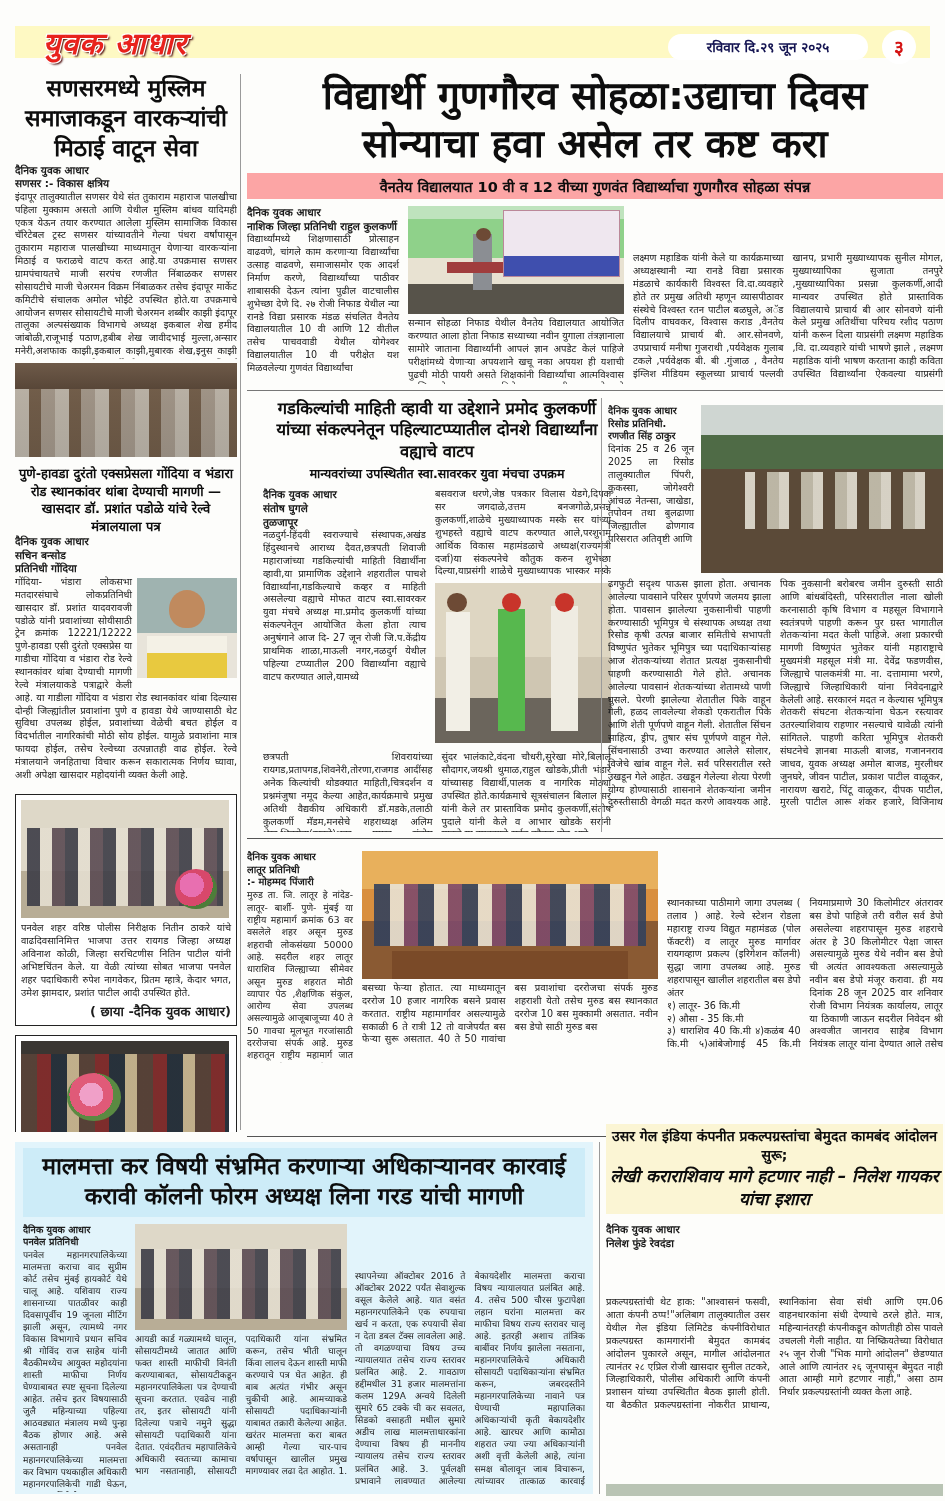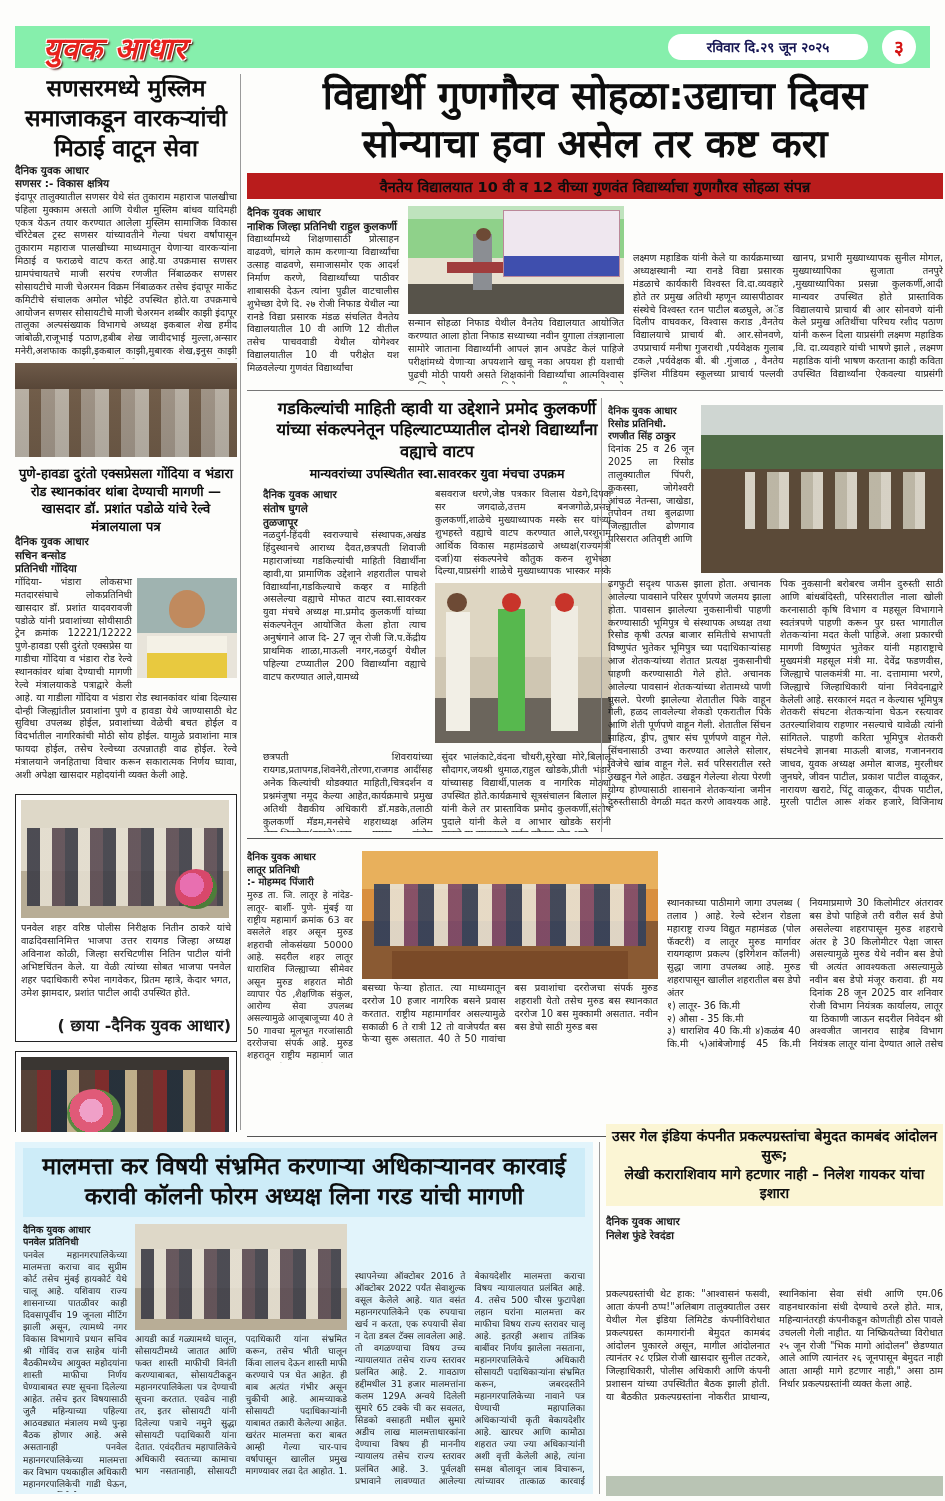--- a/index.html
+++ b/index.html
@@ -1,35 +1,35 @@
 <!DOCTYPE html>
 <html><head>
 <meta charset="utf-8">
 <style>
   * { margin:0; padding:0; box-sizing:border-box; }
   body { background:#d8d8d8; font-family:"DejaVu Sans","Liberation Sans",sans-serif; }
   #page { position:relative; width:945px; height:1501px; background:#fdfdfb; margin:0 auto; overflow:hidden; color:#1c1c1c; }
 
   
-  .mast { position:absolute; left:15px; top:26px; width:915px; height:42px; background:#86efac; display:flex; align-items:center; }
+  .mast { position:absolute; left:15px; top:26px; width:915px; height:32px; background:#fef9c3; display:flex; align-items:center; }
   .logo { margin-left:28px; font-size:30px; font-weight:900; color:#e8221d; letter-spacing:1px;
           text-shadow:-1px -1px 0 #fff,1px -1px 0 #fff,-1px 1px 0 #fff,1px 1px 0 #fff,2px 2px 2px #400; font-style:italic; }
   .datebox { position:absolute; right:62px; top:8px; width:200px; height:26px; background:#fff; border-radius:13px;
              display:flex; align-items:center; justify-content:center; font-size:13.5px; font-weight:bold; color:#141452; }
   .pagenum { position:absolute; right:14px; top:4px; width:34px; height:34px; background:#fff; border-radius:50%;
              display:flex; align-items:center; justify-content:center; font-size:19px; font-weight:bold; color:#d41313; }
 
   
   .hl { font-weight:bold; color:#0d0d0d; text-align:center; }
   .by { font-weight:bold; font-size:10.5px; line-height:1.3; }
   .tx { font-size:9.6px; line-height:1.34; text-align:justify; color:#222; }
   .cols2 { column-count:2; column-gap:9px;margin-top:46px; }
   .prewrap { white-space:pre-line; }
   .cap { font-size:9.6px; line-height:1.35; text-align:justify; }
-  .credit { font-size:16px; font-weight:bold; text-align:right; margin-top:14px; }
+  .credit { font-size:13px; font-weight:bold; text-align:right; margin-top:2px; }
   .frame { border:1.5px solid #222; padding:5px; background:#fff; }
 
   
   .vline { position:absolute; width:1px; background:#9a9a9a; }
   .hline { position:absolute; height:2px; background:#3a3a3a; }
 
   
   .ph { position:relative; overflow:hidden; background:#888; }
   .ph .head { position:absolute; border-radius:50%; background:#6d4a35; }
   .ph .blk { position:absolute; }
@@ -127,21 +127,21 @@
       <div class="cap" style="margin-top:4px;">भाजपा उत्तर रायगड जिल्हा ओबीसी मोर्चा अध्यक्ष राजेशजी गायकर यांना वाढदिवसाच्या शुभेच्छा देताना सोशल मीडिया सेल संयोजक तथा ओबीसी मोर्चा जिल्हा संयोजक प्रसाद हनुमंते, ओबीसी मोर्चा जिल्हा चिटणीस प्रसाद म्हात्रे, सक्षम बागवान, सुरज पावणेकर, गजानन जोशी आणि निवृत BSNL अधिकारी बिरजा पाधी उपस्थित होते</div>
 
     </div>
   </div>
 
   <div class="vline" style="left:240px;top:74px;height:1056px;"></div>
 
   <div style="position:absolute;left:247px;top:72px;width:696px;">
     <div class="hl" style="font-size:39px;line-height:1.22;">विद्यार्थी गुणगौरव सोहळा:उद्याचा दिवस</div>
     <div class="hl" style="font-size:39px;line-height:1.22;">सोन्याचा हवा असेल तर कष्ट करा</div>
-    <div class="hl" style="font-size:14.5px;background:#b91c1c;margin-top:6px;padding:3px 2px;">वैनतेय विद्यालयात 10 वी  व 12 वीच्या गुणवंत विद्यार्थ्याचा गुणगौरव सोहळा संपन्न</div>
+    <div class="hl" style="font-size:14.5px;background:#fca5a5;margin-top:6px;padding:3px 2px;">वैनतेय विद्यालयात 10 वी  व 12 वीच्या गुणवंत विद्यार्थ्याचा गुणगौरव सोहळा संपन्न</div>
     <div style="display:flex;gap:9px;margin-top:7px;height:178px;overflow:hidden;">
       <div style="width:152px;flex:none;">
         <div class="by">दैनिक युवक आधार</div>
         <div class="by">नाशिक जिल्हा प्रतिनिधी राहुल कुलकर्णी</div>
         <div class="tx">विद्यार्थ्यांमध्ये शिक्षणासाठी प्रोत्साहन वाढवणे, चांगले काम करणाऱ्या विद्यार्थ्यांचा उत्साह वाढवणे, समाजासमोर एक आदर्श निर्माण करणे, विद्यार्थ्यांच्या पाठीवर शाबासकी देऊन त्यांना पुढील वाटचालीस शुभेच्छा देणे दि. २७ रोजी निफाड येथील न्या रानडे विद्या प्रसारक मंडळ संचलित वैनतेय विद्यालयातील 10 वी आणि 12 वीतील तसेच पाचववाडी येथील योगेश्वर विद्यालयातील 10 वी परीक्षेत यश मिळवलेल्या गुणवंत विद्यार्थ्यांचा</div>
       </div>
       <div style="width:216px;flex:none;">
         <div class="ph ph-stage" style="width:216px;height:108px;">
           <div class="banner"></div>
             <div class="man"></div>
@@ -241,21 +241,21 @@
       </div>
       <div class="tx cols2" style="flex:1;font-size:9px;">स्थापनेच्या ऑक्टोबर 2016 ते ऑक्टोबर 2022 पर्यंत सेवाशुल्क वसूल केलेले आहे. यात वसंत महानगरपालिकेने एक रुपयाचा खर्च न करता, एक रुपयाची सेवा न देता डबल टॅक्स लावलेला आहे. तो वगळण्याचा विषय उच्च न्यायालयात तसेच राज्य स्तरावर प्रलंबित आहे. 2. गावठाण हद्दीमधील 31 हजार मालमत्तांना कलम 129A अन्वये दिलेली सुमारे 65 टक्के ची कर सवलत, सिडको वसाहती मधील सुमारे अडीच लाख मालमत्ताधारकांना देण्याचा विषय ही माननीय न्यायालय तसेच राज्य स्तरावर प्रलंबित आहे. 3. पूर्वलक्षी प्रभावाने लावण्यात आलेल्या बेकायदेशीर मालमत्ता कराचा विषय न्यायालयात प्रलंबित आहे. 4. तसेच 500 चौरस फुटापेक्षा लहान घरांना मालमत्ता कर माफीचा विषय राज्य स्तरावर चालू आहे. इतरही अशाच तांत्रिक बाबींवर निर्णय झालेला नसताना, महानगरपालिकेचे अधिकारी सोसायटी पदाधिकाऱ्यांना संभ्रमित करून, जबरदस्तीने महानगरपालिकेच्या नावाने पत्र घेण्याची महापालिका अधिकाऱ्यांची कृती बेकायदेशीर आहे. खारघर आणि कामोठा शहरात ज्या ज्या अधिकाऱ्यांनी अशी वृत्ती केलेली आहे, त्यांना समक्ष बोलावून जाब विचारून, त्यांच्यावर तात्काळ कारवाई करण्यात यावी, तसेच असा प्रकार पुन्हा होणार नाही याची महानगरपालिका स्तरावर काळजी घ्यावी ही विनंती कॉलनी फोरमच्या अध्यक्षा लिना गरड यांनी पनवेल महापालिकेला केली आहे</div>
     </div>
   </div>
 
   <div class="vline" style="left:599px;top:1142px;height:352px;"></div>
 
   <div style="position:absolute;left:606px;top:1124px;width:337px;height:372px;overflow:hidden;">
     <div style="background:#fbf5d4;padding:3px 2px;">
       <div class="hl" style="font-size:14px;line-height:1.35;">उसर गेल इंडिया कंपनीत प्रकल्पग्रस्तांचा बेमुदत कामबंद आंदोलन सुरू;</div>
-      <div class="hl" style="font-size:14px;line-height:1.35;">लेखी कराराशिवाय मागे हटणार नाही – निलेश गायकर यांचा इशारा</div>
+      <div class="hl" style="font-size:17px;line-height:1.35;font-style:italic;">लेखी कराराशिवाय मागे हटणार नाही – निलेश गायकर यांचा इशारा</div>
     </div>
     <div style="margin-top:4px;">
       <span class="by">दैनिक युवक आधार</span>
     </div>
     <div class="by">निलेश फुंडे रेवदंडा</div>
     <div class="tx cols2" style="height:182px;overflow:hidden;">प्रकल्पग्रस्तांची थेट हाक: "आश्वासनं फसवी, आता कंपनी ठप्प!"अलिबाग तालुक्यातील उसर येथील गेल इंडिया लिमिटेड कंपनीविरोधात प्रकल्पग्रस्त कामगारांनी बेमुदत कामबंद आंदोलन पुकारले असून, मागील आंदोलनात त्यानंतर २८ एप्रिल रोजी खासदार सुनील तटकरे, जिल्हाधिकारी, पोलीस अधिकारी आणि कंपनी प्रशासन यांच्या उपस्थितीत बैठक झाली होती. या बैठकीत प्रकल्पग्रस्तांना नोकरीत प्राधान्य, स्थानिकांना सेवा संधी आणि एम.06 वाहनधारकांना संधी देण्याचे ठरले होते. मात्र, महिन्यानंतरही कंपनीकडून कोणतीही ठोस पावले उचलली गेली नाहीत. या निष्क्रियतेच्या विरोधात २५ जून रोजी "भिक मागो आंदोलन" छेडण्यात आले आणि त्यानंतर २६ जूनपासून बेमुदत नाही आता आम्ही मागे हटणार नाही," असा ठाम निर्धार प्रकल्पग्रस्तांनी व्यक्त केला आहे.</div>
     <div class="ph ph-protest" style="width:337px;height:102px;margin-top:6px;">
       <div class="blk"></div>
       <div class="um" style="left:30%;background:#c8508a;"></div>
       <div class="um" style="left:41%;background:#5a4a9a;"></div>

